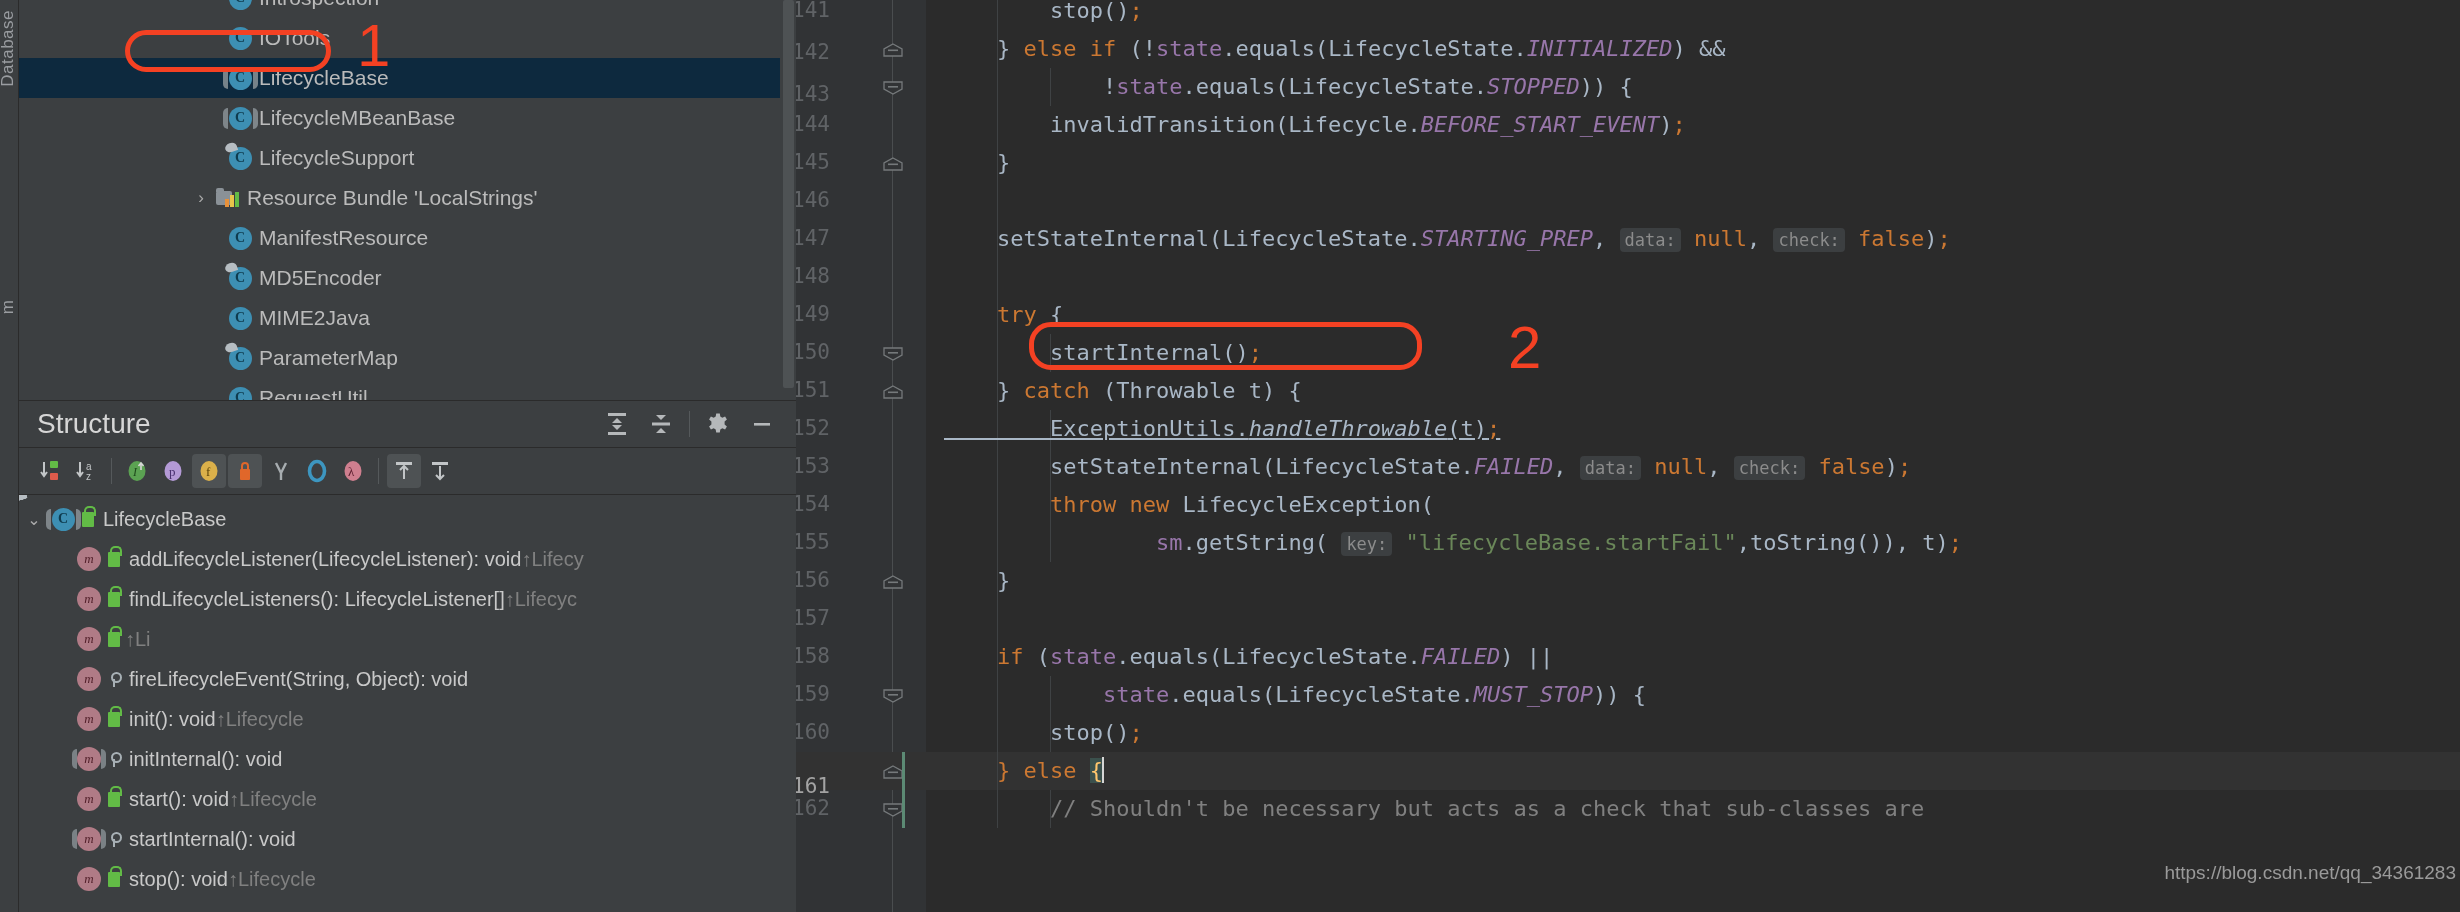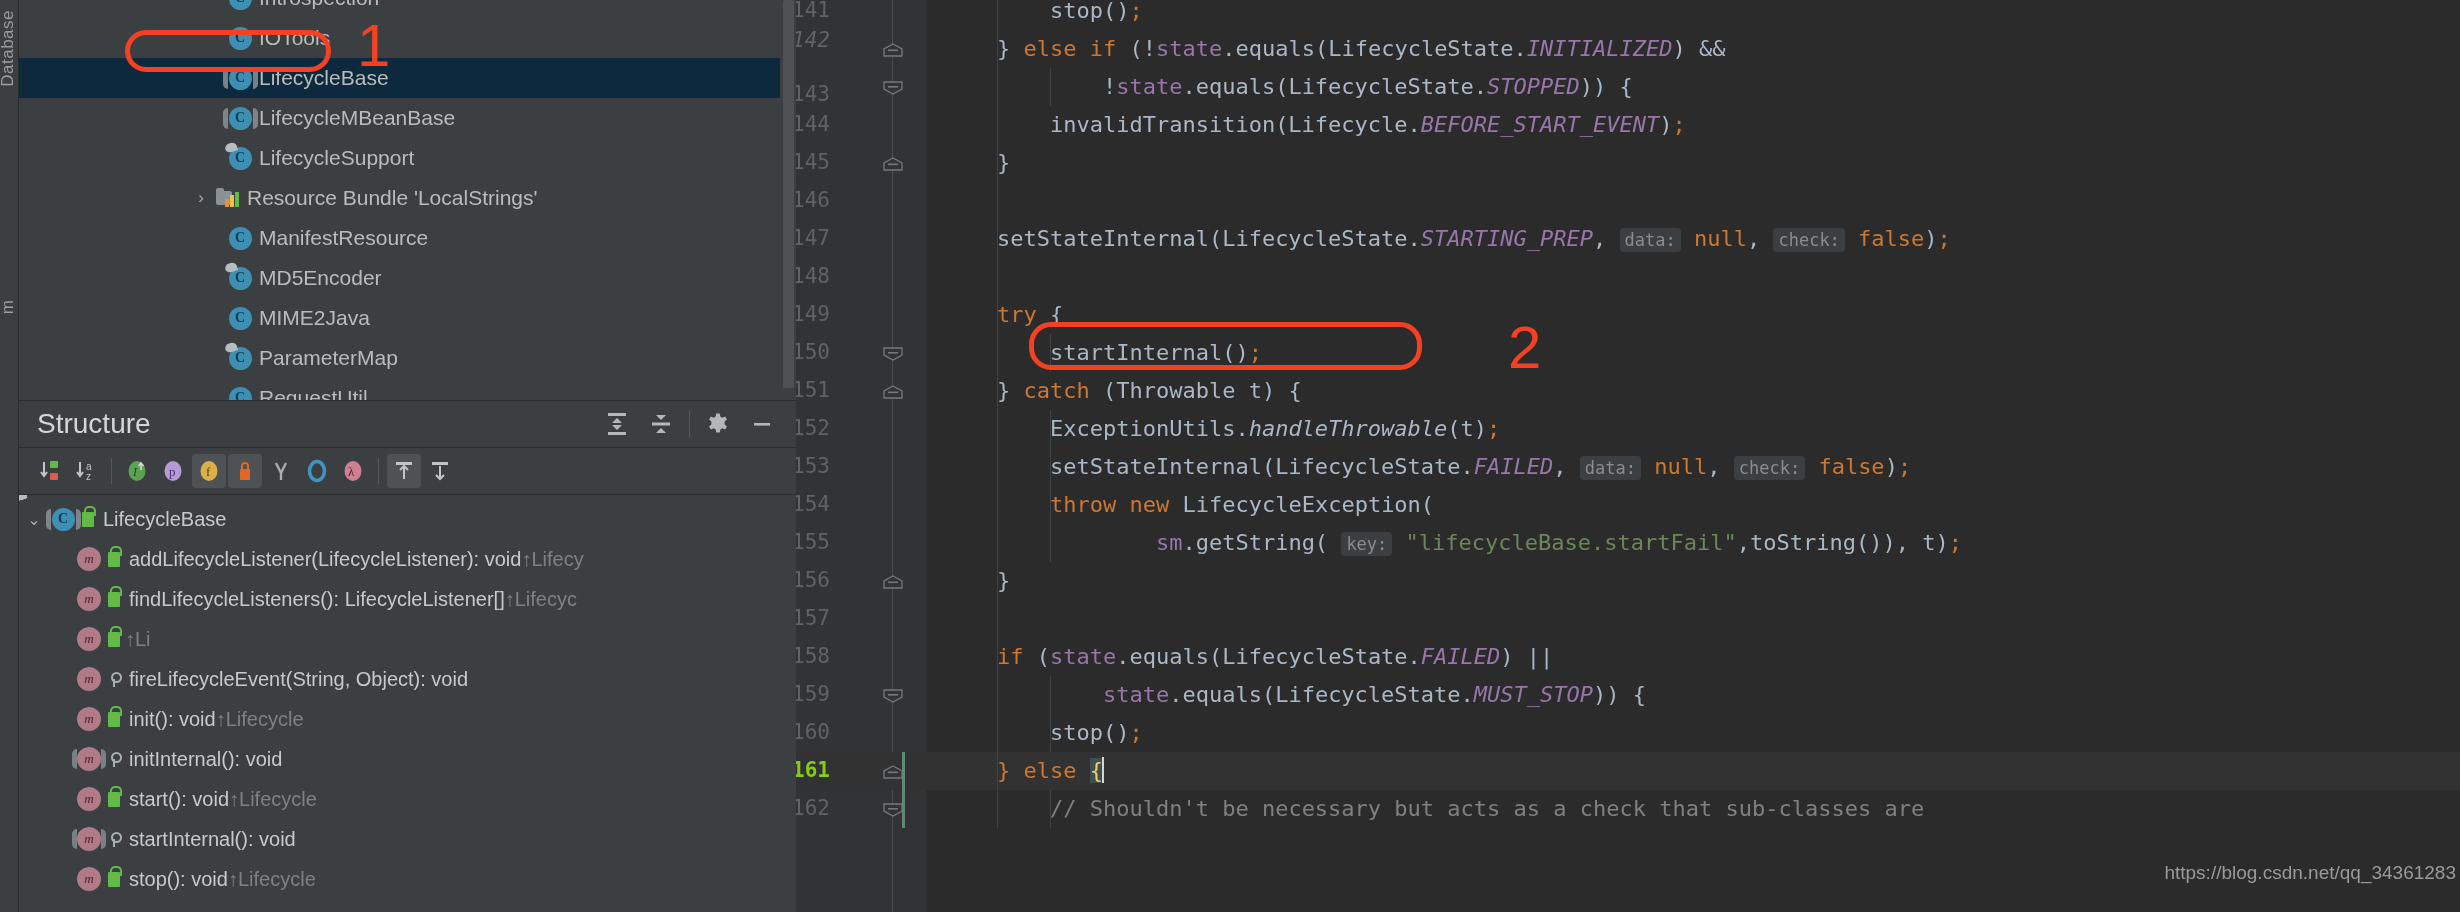--- a/index.html
+++ b/index.html
@@ -103,21 +103,21 @@
   .keypro:before{content:"";position:absolute;left:3px;top:0;width:7px;height:7px;
       border:2px solid #a7b0b5;border-radius:50%;}
   .keypro:after{content:"";position:absolute;left:5px;top:7px;width:2px;height:8px;background:#a7b0b5;
       box-shadow:3px 3px 0 -1px #a7b0b5,3px 6px 0 -1px #a7b0b5;}
 
   
   .editor{flex:1;display:flex;background:#2b2b2b;position:relative;overflow:hidden;}
   .gutter{width:130px;flex:0 0 130px;background:#313335;position:relative;}
   .lnum{position:absolute;right:96px;font-size:21px;color:#606366;
         font-family:"DejaVu Sans Mono",monospace;text-align:right;width:60px;}
-  .lnum.cur{color:#84cc16;font-weight:bold;}
+  .lnum.cur{color:#a3a3a3;font-weight:normal;margin-top:16px;}
   .foldline{position:absolute;left:96px;top:0;width:1px;background:#4a4d4f;}
   .fold{position:absolute;left:86px;width:22px;height:13px;}
   .fold svg{display:block;}
   .gut-hl{position:absolute;left:0;width:130px;height:38px;background:#323232;}
   .cursorbar{position:absolute;left:106px;width:3px;height:76px;background:#5c8a74;}
 
   .code{flex:1;position:relative;background:#2b2b2b;
         font-family:"DejaVu Sans Mono",monospace;font-size:22px;}
   .cl{position:absolute;left:0;white-space:pre;color:#a9b7c6;line-height:38px;height:38px;}
   .linehl{position:absolute;left:0;right:0;height:38px;background:#323232;}
@@ -466,21 +466,21 @@
           </div>
         </div>
     </div>
   </div>
 
   <div class="editor">
     <div class="gutter" id="gutter">
         <div class="foldline" style="height: 912px;"></div>
         <div class="gut-hl" style="top: 752px;"></div>
         <div class="lnum" style="top: -2px;">141</div>
-        <div class="lnum" style="top: 28px; font-style: italic;">142</div>
+        <div class="lnum" style="top: 40px;">142</div>
         <div class="lnum" style="top: 82px;">143</div>
         <div class="lnum" style="top: 112px;">144</div>
         <div class="lnum" style="top: 150px;">145</div>
         <div class="lnum" style="top: 188px;">146</div>
         <div class="lnum" style="top: 226px;">147</div>
         <div class="lnum" style="top: 264px;">148</div>
         <div class="lnum" style="top: 302px;">149</div>
         <div class="lnum" style="top: 340px;">150</div>
         <div class="lnum" style="top: 378px;">151</div>
         <div class="lnum" style="top: 416px;">152</div>
@@ -562,21 +562,21 @@
         <div class="cl" style="top: 30px; left: 18px;">    } <span class="kw">else</span> <span class="kw">if</span> (!<span class="fld">state</span>.equals(LifecycleState.<span class="stat">INITIALIZED</span>) &amp;&amp;</div>
         <div class="cl" style="top: 68px; left: 18px;">            !<span class="fld">state</span>.equals(LifecycleState.<span class="stat">STOPPED</span>)) {</div>
         <div class="cl" style="top: 106px; left: 18px;">        invalidTransition(Lifecycle.<span class="stat">BEFORE_START_EVENT</span>)<span class="sem">;</span></div>
         <div class="cl" style="top: 144px; left: 18px;">    }</div>
         <div class="cl" style="top: 182px; left: 18px;"></div>
         <div class="cl" style="top: 220px; left: 18px;">    setStateInternal(LifecycleState.<span class="stat">STARTING_PREP</span>, <span class="hint">data:</span> <span class="kw">null</span>, <span class="hint">check:</span> <span class="kw">false</span>)<span class="sem">;</span></div>
         <div class="cl" style="top: 258px; left: 18px;"></div>
         <div class="cl" style="top: 296px; left: 18px;">    <span class="kw">try</span> {</div>
         <div class="cl" style="top: 334px; left: 18px;">        startInternal()<span class="sem">;</span></div>
         <div class="cl" style="top: 372px; left: 18px;">    } <span class="kw">catch</span> (Throwable t) {</div>
-        <div class="cl" style="top: 410px; left: 18px;">        ExceptionUtils.<span class="mth">handleThrowable</span>(t)<span class="sem">;</span></div>
+        <div class="cl" style="top: 410px; left: 18px; text-decoration: underline;">        ExceptionUtils.<span class="mth">handleThrowable</span>(t)<span class="sem">;</span></div>
         <div class="cl" style="top: 448px; left: 18px;">        setStateInternal(LifecycleState.<span class="stat">FAILED</span>, <span class="hint">data:</span> <span class="kw">null</span>, <span class="hint">check:</span> <span class="kw">false</span>)<span class="sem">;</span></div>
         <div class="cl" style="top: 524px; left: 18px;">                <span class="fld">sm</span>.getString( <span class="hint">key:</span> <span class="str">"lifecycleBase.startFail"</span>,toString()), t)<span class="sem">;</span></div>
         <div class="cl" style="top: 486px; left: 18px;">        <span class="kw">throw</span> <span class="kw">new</span> LifecycleException(</div>
         <div class="cl" style="top: 562px; left: 18px;">    }</div>
         <div class="cl" style="top: 600px; left: 18px;"></div>
         <div class="cl" style="top: 638px; left: 18px;">    <span class="kw">if</span> (<span class="fld">state</span>.equals(LifecycleState.<span class="stat">FAILED</span>) ||</div>
         <div class="cl" style="top: 676px; left: 18px;">            <span class="fld">state</span>.equals(LifecycleState.<span class="stat">MUST_STOP</span>)) {</div>
         <div class="cl" style="top: 714px; left: 18px;">        stop()<span class="sem">;</span></div>
         <div class="cl" style="top: 752px; left: 18px;">    <span class="kw">} else </span><span class="caretbrace">{</span><span class="caret"></span></div>
         <div class="cl" style="top: 790px; left: 18px;">        <span class="cmt">// Shouldn't be necessary but acts as a check that sub-classes are</span></div>

